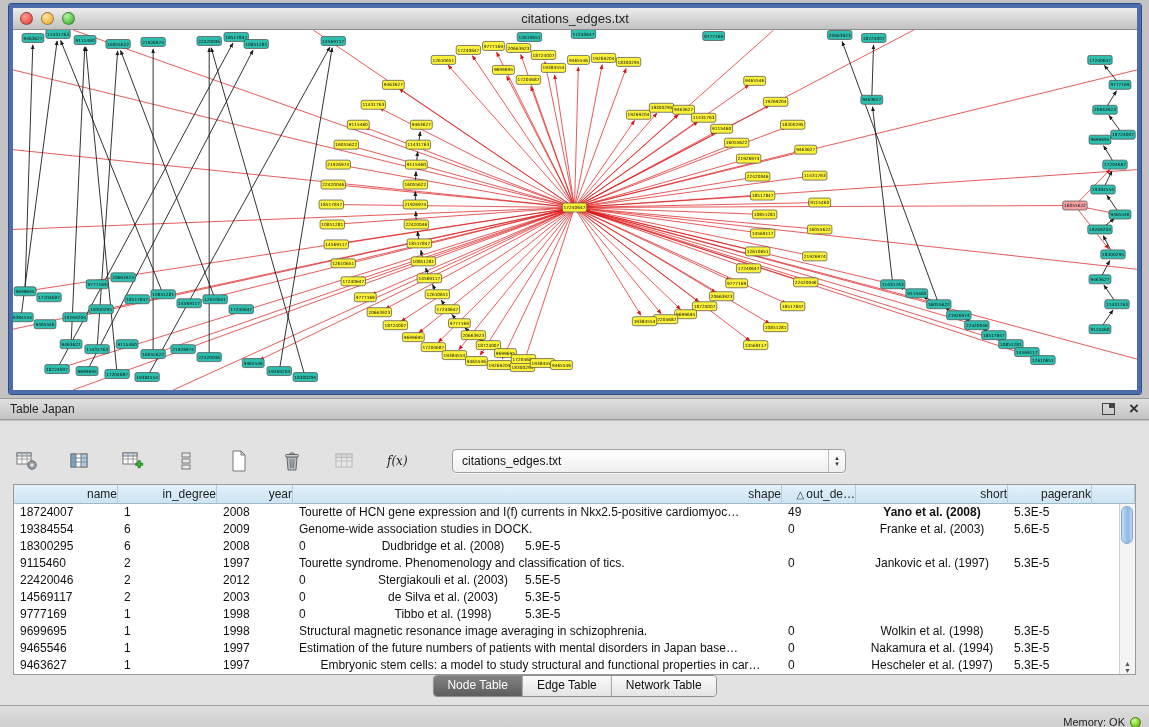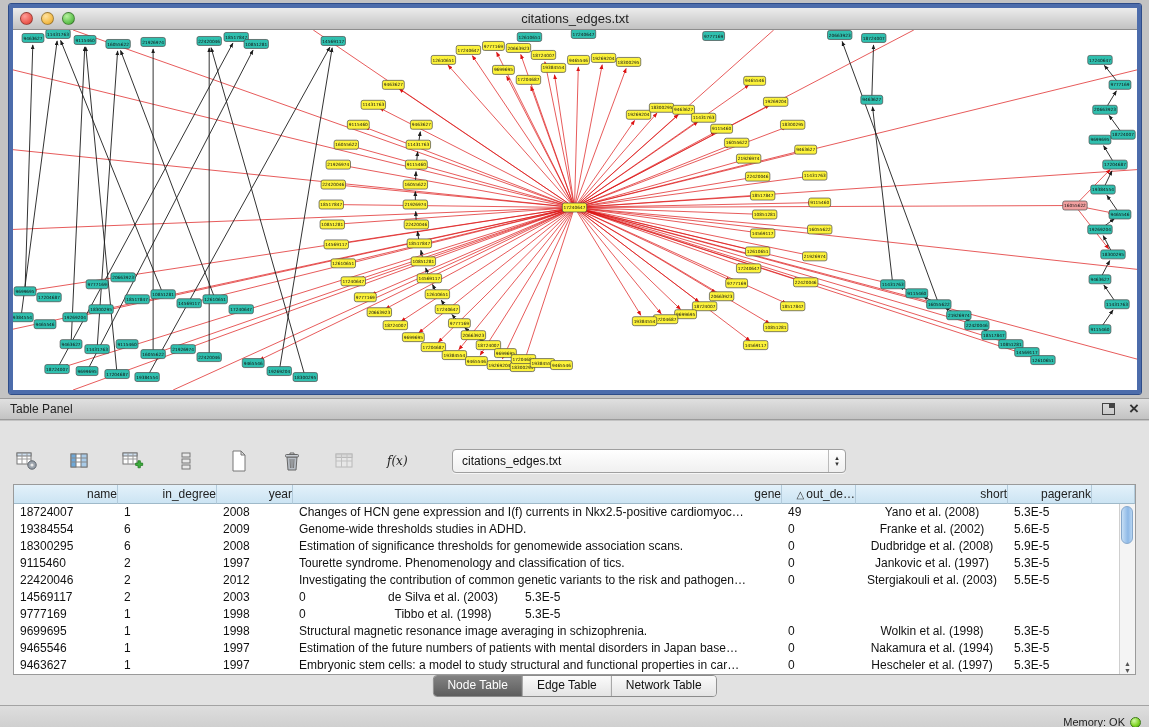--- a/index.html
+++ b/index.html
@@ -824,21 +824,21 @@
             <g>
               <rect x="1048.8" y="171.5" width="24.4" height="9" rx="2" fill="#f2a0a0" stroke="#4a4a4a" stroke-width="0.7"></rect>
               <text x="1061" y="177.6" text-anchor="middle" font-size="4.3" fill="#111" font-family="&quot;DejaVu Sans&quot;, sans-serif">16055622</text>
             </g>
           </g>
         </svg>
     </div>
   </div>
 
   <div class="panel-header">
-    <span>Table Panel</span>
+    <span>Table Japan</span>
     <span class="spacer"></span>
     <span class="float-icon"></span>
     <span class="close-icon">×</span>
   </div>
 
   <div class="panel-body"></div>
 
   <div class="toolbar">
     <span class="tb-icon">
       <svg width="22" height="20">
@@ -914,68 +914,66 @@
           <span>▾</span>
         </span>
     </div>
   </div>
 
   <div class="table-wrap">
     <div class="thead" id="thead">
         <div class="th" style="width: 104px;">name</div>
         <div class="th" style="width: 99px;">in_degree</div>
         <div class="th" style="width: 76px;">year</div>
-        <div class="th" style="width: 489px;">gene</div>
+        <div class="th" style="width: 489px;">shape</div>
         <div class="th" style="width: 74px;"><span class="sort">△</span>out_de…</div>
         <div class="th" style="width: 152px;">short</div>
         <div class="th" style="width: 84px;">pagerank</div>
         <div class="th" style="flex: 1 1 0%;"></div>
       </div>
     <div class="tbody" id="tbody">
         <div class="tr">
           <div class="td" style="width: 104px;">18724007</div>
           <div class="td" style="width: 99px;">1</div>
           <div class="td" style="width: 76px;">2008</div>
-          <div class="td" style="width: 489px;">Changes of HCN gene expression and I(f) currents in Nkx2.5-positive cardiomyoc…</div>
+          <div class="td" style="width: 489px;">Tourette of HCN gene expression and I(f) currents in Nkx2.5-positive cardiomyoc…</div>
           <div class="td" style="width: 74px;">49</div>
-          <div class="td center" style="width: 152px;">Yano et al. (2008)</div>
+          <div class="td center" style="width: 152px; font-weight: bold;">Yano et al. (2008)</div>
           <div class="td" style="width: 84px;">5.3E-5</div>
         </div>
         <div class="tr">
           <div class="td" style="width: 104px;">19384554</div>
           <div class="td" style="width: 99px;">6</div>
           <div class="td" style="width: 76px;">2009</div>
-          <div class="td" style="width: 489px;">Genome-wide thresholds studies in ADHD.</div>
+          <div class="td" style="width: 489px;">Genome-wide association studies in DOCK.</div>
           <div class="td" style="width: 74px;">0</div>
-          <div class="td center" style="width: 152px;">Franke et al. (2002)</div>
+          <div class="td center" style="width: 152px;">Franke et al. (2003)</div>
           <div class="td" style="width: 84px;">5.6E-5</div>
         </div>
         <div class="tr">
           <div class="td" style="width: 104px;">18300295</div>
           <div class="td" style="width: 99px;">6</div>
           <div class="td" style="width: 76px;">2008</div>
-          <div class="td" style="width: 489px;">Estimation of significance thresholds for genomewide association scans.</div>
           <div class="td" style="width: 74px;">0</div>
           <div class="td center" style="width: 152px;">Dudbridge et al. (2008)</div>
           <div class="td" style="width: 84px;">5.9E-5</div>
         </div>
         <div class="tr">
           <div class="td" style="width: 104px;">9115460</div>
           <div class="td" style="width: 99px;">2</div>
           <div class="td" style="width: 76px;">1997</div>
           <div class="td" style="width: 489px;">Tourette syndrome. Phenomenology and classification of tics.</div>
           <div class="td" style="width: 74px;">0</div>
           <div class="td center" style="width: 152px;">Jankovic et al. (1997)</div>
           <div class="td" style="width: 84px;">5.3E-5</div>
         </div>
         <div class="tr">
           <div class="td" style="width: 104px;">22420046</div>
           <div class="td" style="width: 99px;">2</div>
           <div class="td" style="width: 76px;">2012</div>
-          <div class="td" style="width: 489px;">Investigating the contribution of common genetic variants to the risk and pathogen…</div>
           <div class="td" style="width: 74px;">0</div>
           <div class="td center" style="width: 152px;">Stergiakouli et al. (2003)</div>
           <div class="td" style="width: 84px;">5.5E-5</div>
         </div>
         <div class="tr">
           <div class="td" style="width: 104px;">14569117</div>
           <div class="td" style="width: 99px;">2</div>
           <div class="td" style="width: 76px;">2003</div>
           <div class="td" style="width: 74px;">0</div>
           <div class="td center" style="width: 152px;">de Silva et al. (2003)</div>
@@ -1004,21 +1002,21 @@
           <div class="td" style="width: 76px;">1997</div>
           <div class="td" style="width: 489px;">Estimation of the future numbers of patients with mental disorders in Japan base…</div>
           <div class="td" style="width: 74px;">0</div>
           <div class="td center" style="width: 152px;">Nakamura et al. (1994)</div>
           <div class="td" style="width: 84px;">5.3E-5</div>
         </div>
         <div class="tr">
           <div class="td" style="width: 104px;">9463627</div>
           <div class="td" style="width: 99px;">1</div>
           <div class="td" style="width: 76px;">1997</div>
-          <div class="td" style="width: 489px;">Embryonic stem cells: a model to study structural and functional properties in car…</div>
+          <div class="td" style="width: 489px; text-align: center;">Embryonic stem cells: a model to study structural and functional properties in car…</div>
           <div class="td" style="width: 74px;">0</div>
           <div class="td center" style="width: 152px;">Hescheler et al. (1997)</div>
           <div class="td" style="width: 84px;">5.3E-5</div>
         </div>
       </div>
     <div class="vscroll">
       <div class="vthumb"></div>
       <div class="scroll-arrows">▲<br>▼</div>
     </div>
   </div>

